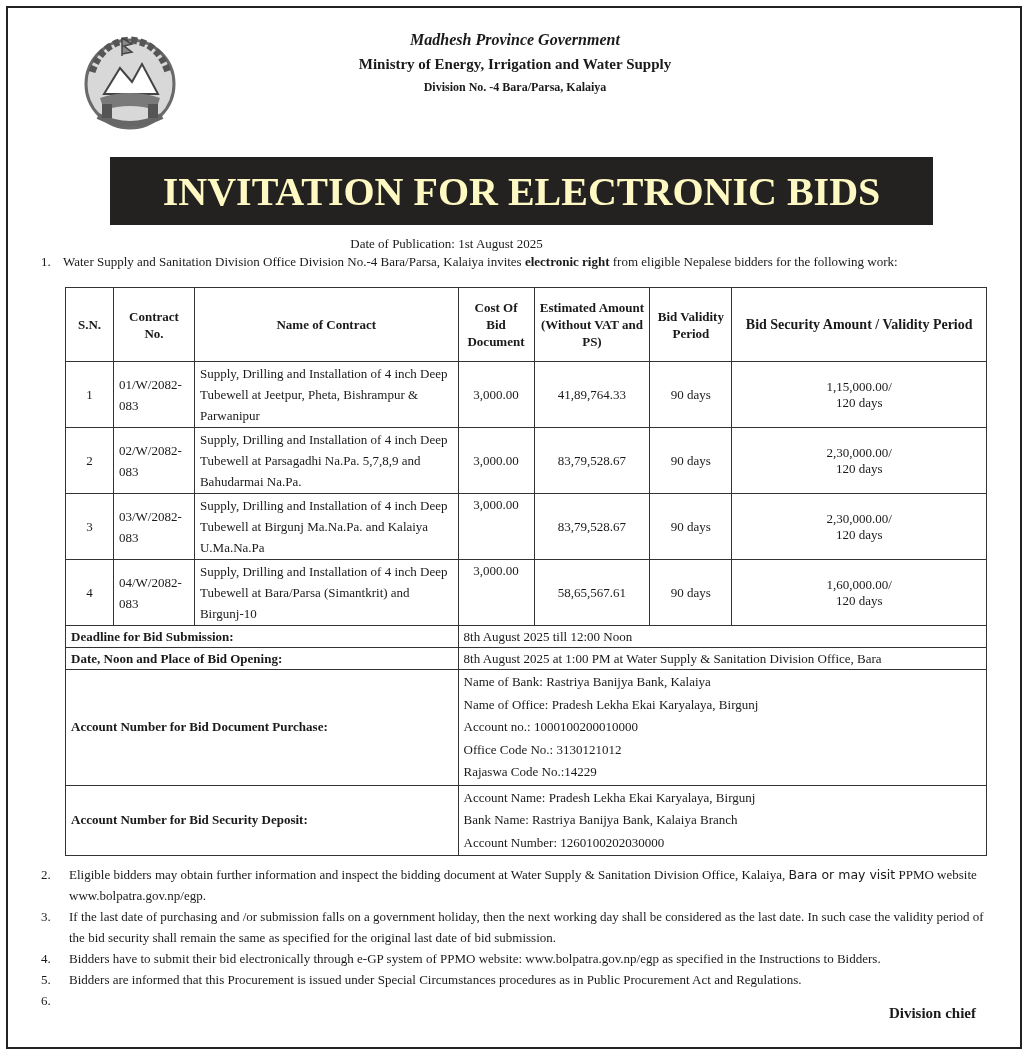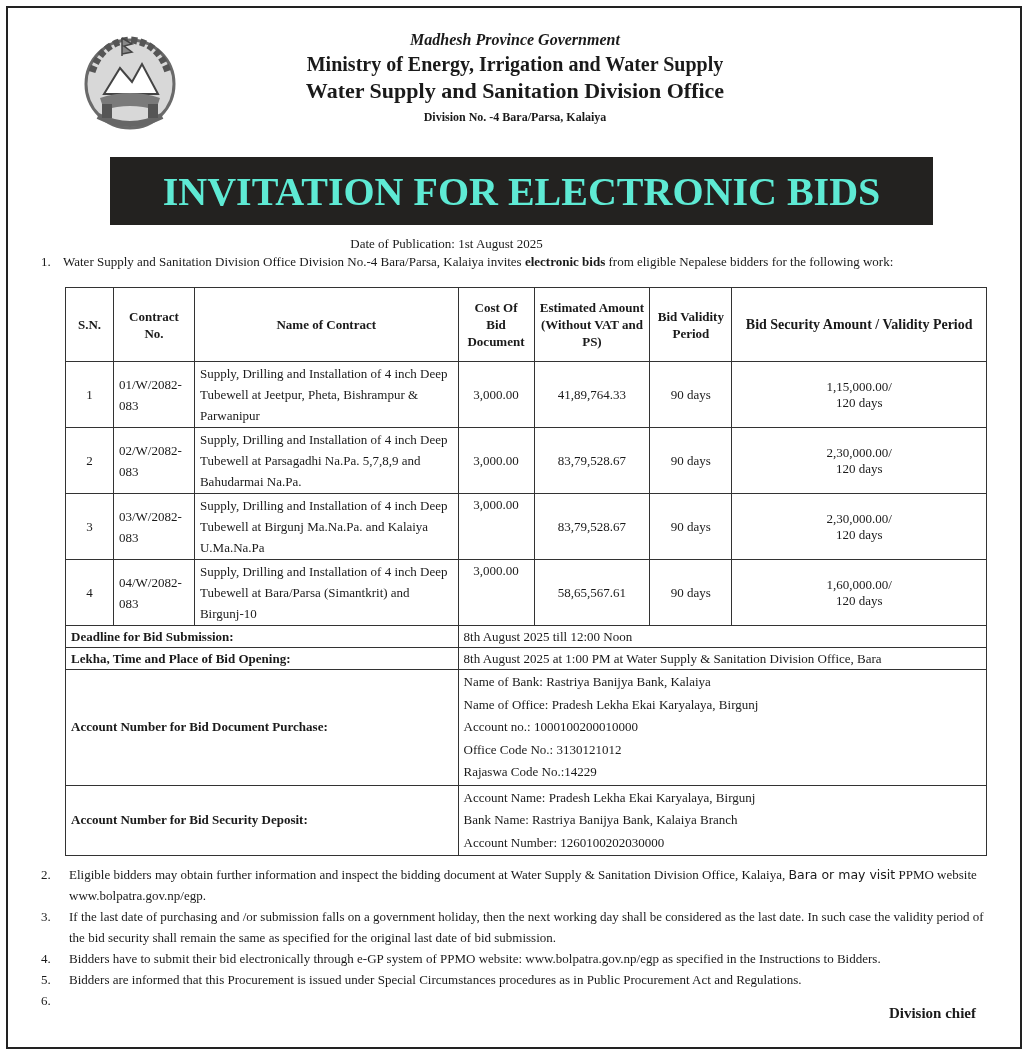--- a/index.html
+++ b/index.html
@@ -1,24 +1,24 @@
 <!DOCTYPE html>
 <html><head>
 <meta charset="utf-8">
 <style>
   html, body { margin: 0; padding: 0; background: #ffffff; }
   body { width: 1032px; height: 1063px; position: relative; font-family: "Liberation Serif", "DejaVu Serif", serif; color: #1a1a1a; }
   .frame { position: absolute; left: 6px; top: 6px; width: 1016px; height: 1043px; border: 2px solid #222; box-sizing: border-box; }
   .emblem { position: absolute; left: 82px; top: 32px; width: 96px; height: 106px; }
   .header { position: absolute; left: 200px; top: 28px; width: 630px; text-align: center; font-weight: bold; }
   .header .l1 { font-size: 16px; line-height: 24px; font-style: italic; }
-  .header .l2 { font-size: 20px; line-height: 24px; }
+  .header .l2 { font-size: 15px; line-height: 24px; }
   .header .l3 { font-size: 22px; line-height: 30px; }
   .header .l4 { font-size: 12px; line-height: 22px; text-align: center; }
-  .banner { position: absolute; left: 110px; top: 157px; width: 823px; height: 68px; background: #232220; color: #5eead4; display: flex; align-items: center; justify-content: center; font-weight: bold; font-size: 40px; letter-spacing: 0px; }
+  .banner { position: absolute; left: 110px; top: 157px; width: 823px; height: 68px; background: #232220; color: #fef9c3; display: flex; align-items: center; justify-content: center; font-weight: bold; font-size: 40px; letter-spacing: 0px; }
   .pubdate { position: absolute; left: 0; width: 893px; top: 236px; text-align: center; font-size: 13px; }
   .intro { position: absolute; left: 41px; top: 254px; width: 940px; font-size: 13px; line-height: 15px; }
   .intro .num { position: absolute; left: 0; top: 0; }
   .intro .txt { margin-left: 22px; display: block; }
   table.bids { position: absolute; left: 65px; top: 287px; width: 922px; border-collapse: collapse; font-size: 13px; }
   table.bids td, table.bids th { border: 1.5px solid #333; padding: 1px 5px; }
   table.bids th { font-weight: bold; text-align: center; line-height: 17px; }
   .c { text-align: center; }
   .l { text-align: left; }
   td.name { line-height: 21px; }
@@ -45,33 +45,32 @@
     <path d="M40 6 L40 24 M40 6 L50 12 L42 14 L50 20 L40 22" fill="#888" stroke="#444" stroke-width="1.5"></path>
     <path d="M16 84 Q48 100 80 84" fill="none" stroke="#666" stroke-width="6"></path>
     <rect x="20" y="72" width="10" height="14" fill="#555"></rect>
     <rect x="66" y="72" width="10" height="14" fill="#555"></rect>
   </svg>
 </div>
 
 <div class="header">
   <div class="l1">Madhesh Province Government</div>
   <div class="l2">Ministry of Energy, Irrigation and Water Supply</div>
-  <div class="l3">Water Supply and Sanitation Division Office</div>
   <div class="l4">Division No. -4 Bara/Parsa, Kalaiya</div>
 </div>
 
 <div class="banner">
   <span>INVITATION FOR ELECTRONIC BIDS</span>
 </div>
 
 <div class="pubdate">Date of Publication: 1st August 2025</div>
 
 <div class="intro">
   <span class="num">1.</span>
-  <span class="txt"><span>Water Supply and Sanitation Division Office Division No.-4 Bara/Parsa, Kalaiya invites </span><b>electronic bids</b><span> from eligible Nepalese bidders for the following work:</span></span>
+  <span class="txt"><span>Water Supply and Sanitation Division Office Division No.-4 Bara/Parsa, Kalaiya invites </span><b>electronic right</b><span> from eligible Nepalese bidders for the following work:</span></span>
 </div>
 
 <table class="bids">
   <colgroup>
     <col style="width:48px">
       <col style="width:81px">
       <col style="width:264px">
       <col style="width:76px">
       <col style="width:116px">
       <col style="width:82px">
@@ -138,21 +137,21 @@
           <div>1,60,000.00/</div>
           <div>120 days</div>
         </td>
   </tr>
 
   <tr style="height:22px">
     <td colspan="3" class="lab">Deadline for Bid Submission:</td>
     <td colspan="4" class="l">8th August 2025 till 12:00 Noon</td>
   </tr>
   <tr style="height:22px">
-    <td colspan="3" class="lab">Lekha, Time and Place of Bid Opening:</td>
+    <td colspan="3" class="lab">Date, Noon and Place of Bid Opening:</td>
     <td colspan="4" class="l">8th August 2025 at 1:00 PM at Water Supply &amp; Sanitation Division Office, Bara</td>
   </tr>
   <tr>
     <td colspan="3" class="lab">Account Number for Bid Document Purchase:</td>
     <td colspan="4" class="l">
       <div class="info-line">Name of Bank: Rastriya Banijya Bank, Kalaiya</div>
       <div class="info-line">Name of Office: Pradesh Lekha Ekai Karyalaya, Birgunj</div>
       <div class="info-line">Account no.: 1000100200010000</div>
       <div class="info-line">Office Code No.: 3130121012</div>
       <div class="info-line">Rajaswa Code No.:14229</div>

